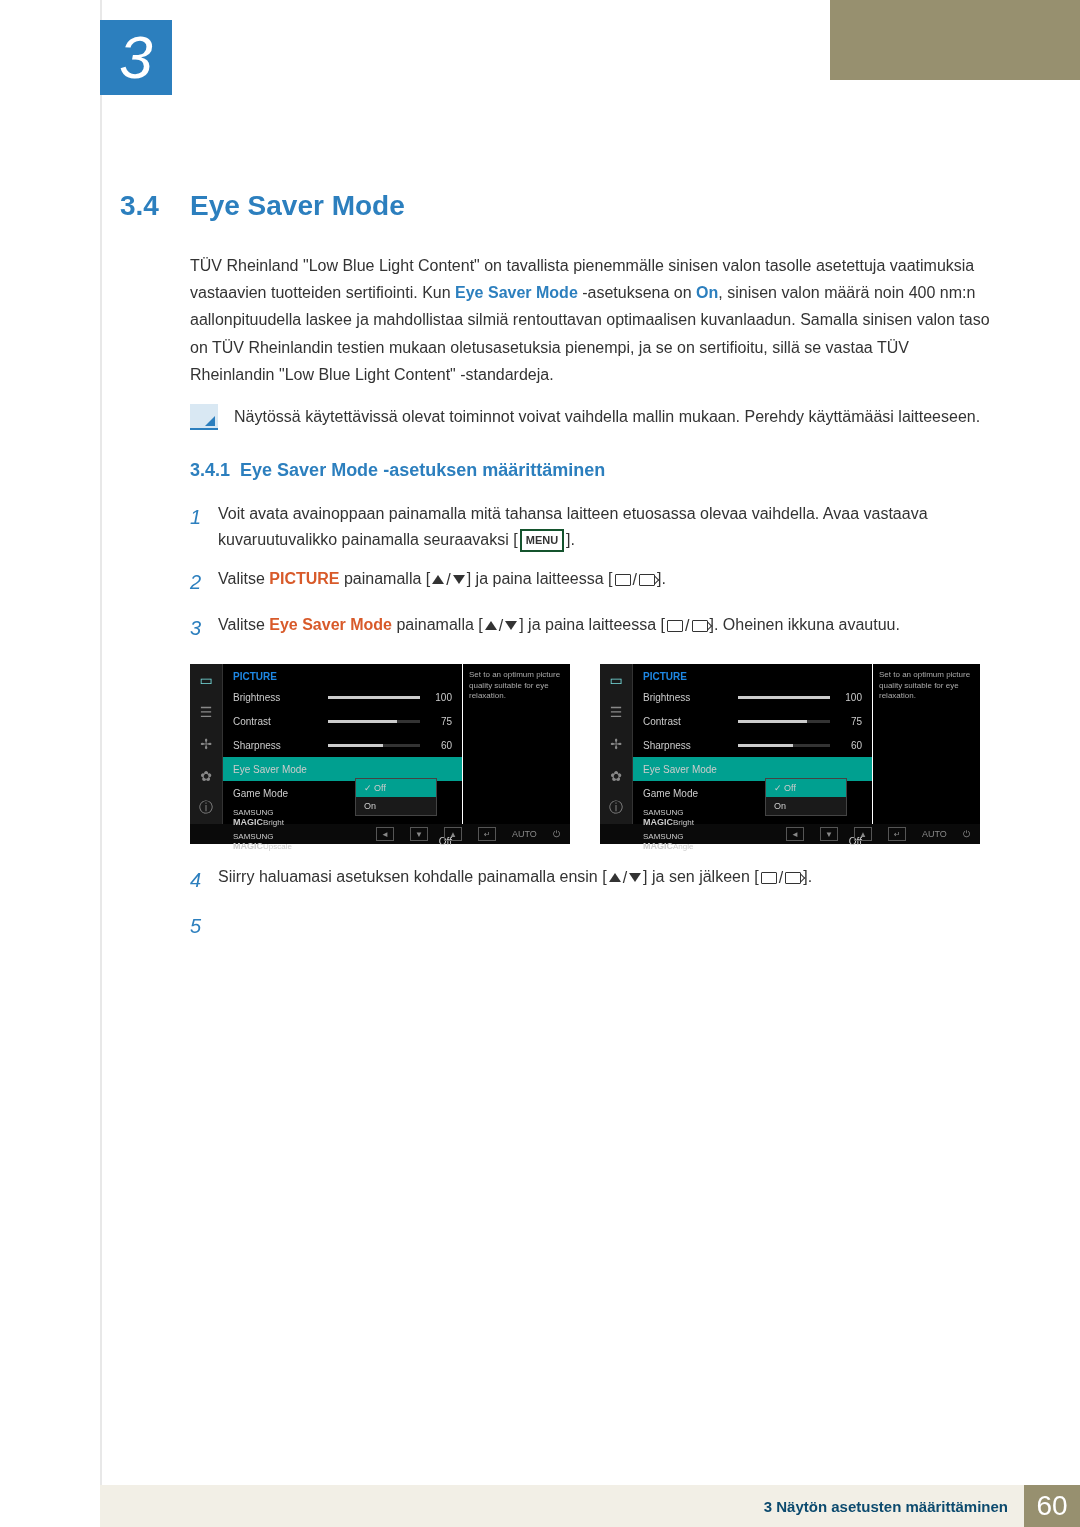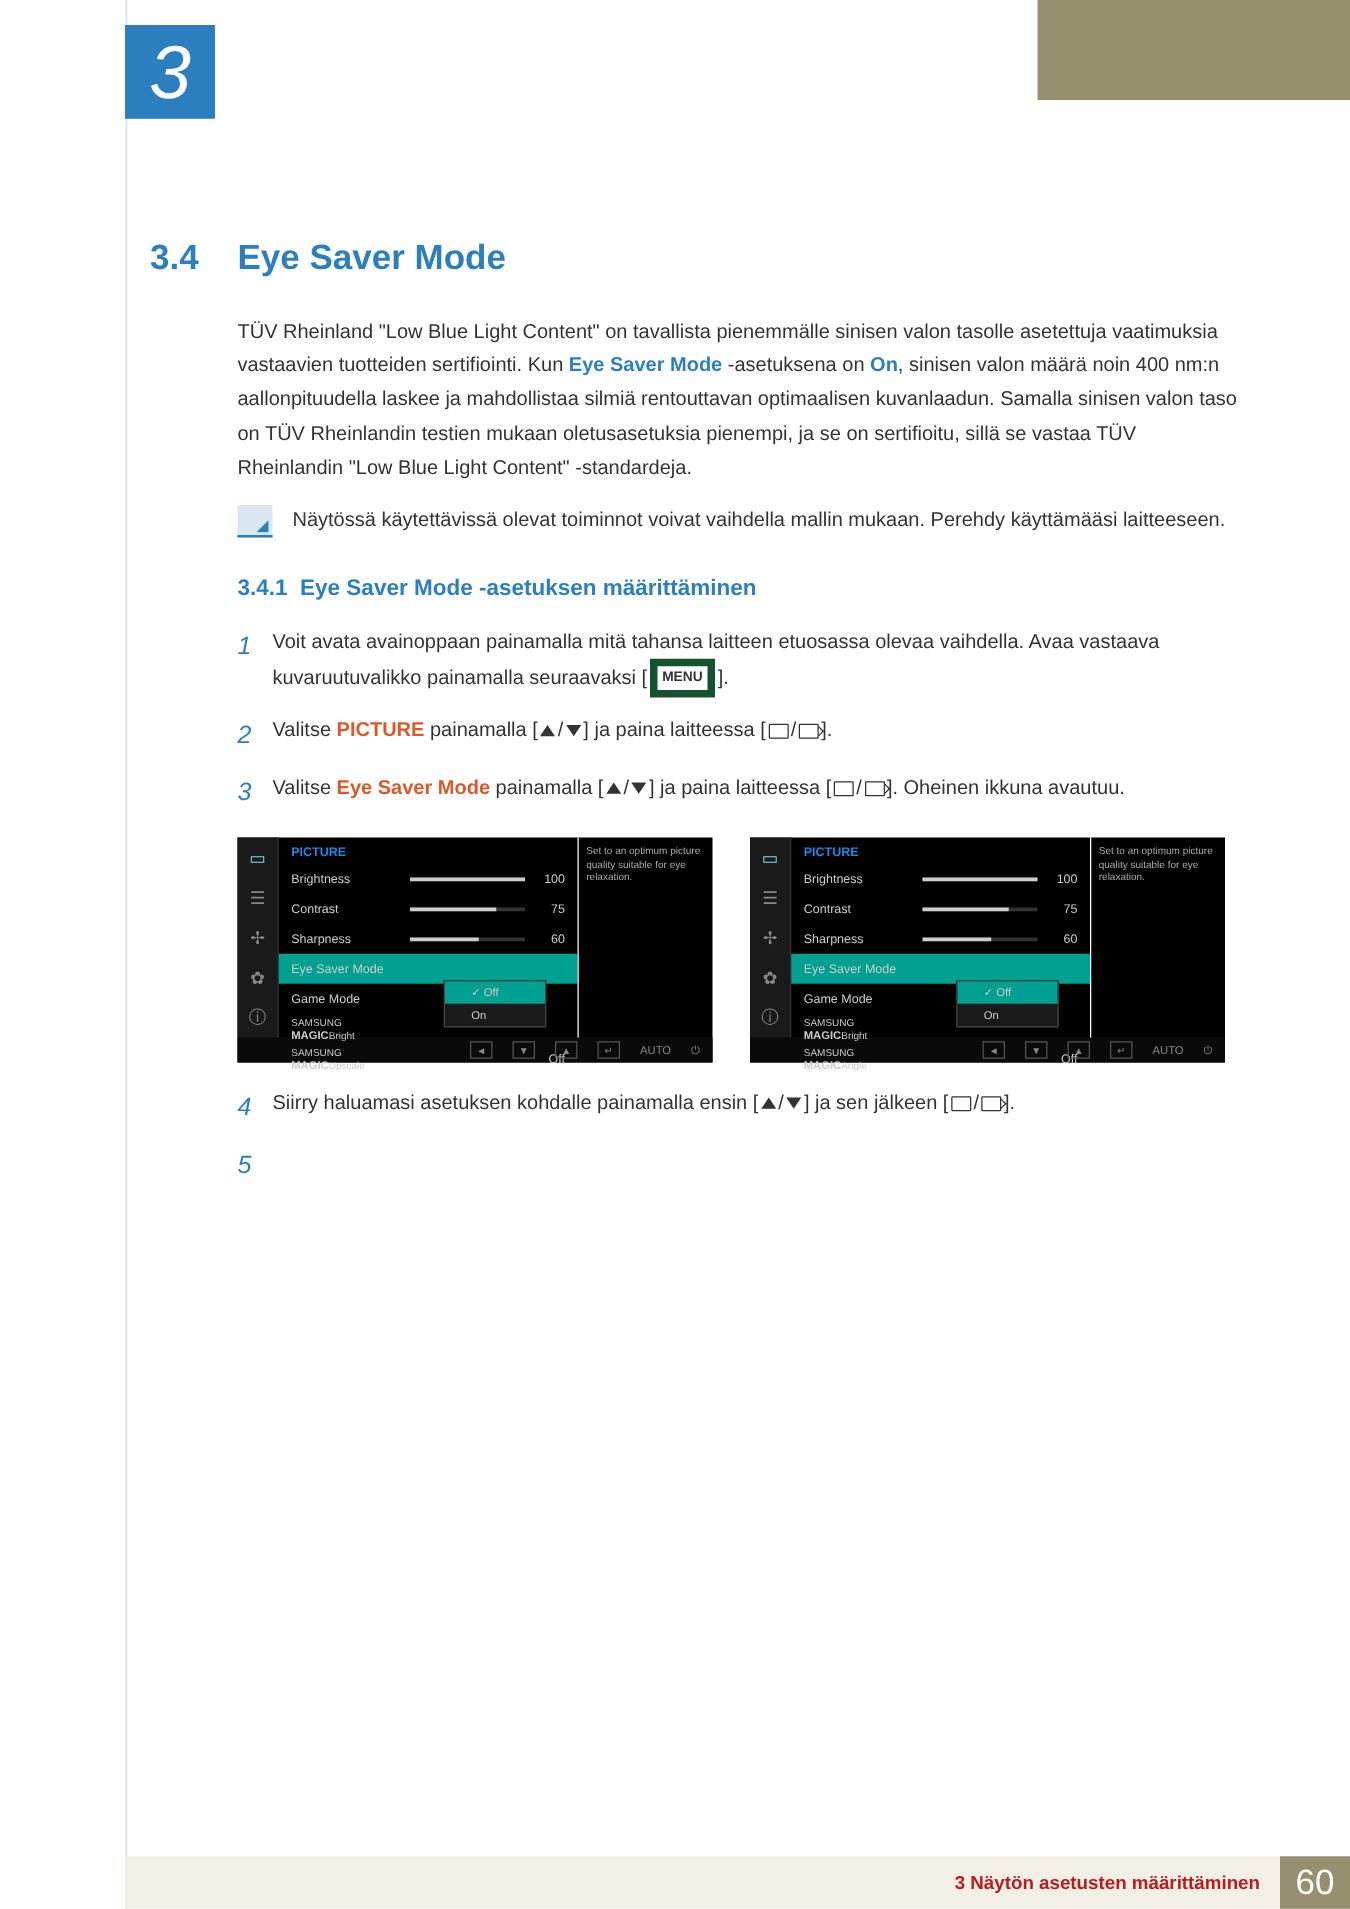--- a/index.html
+++ b/index.html
@@ -15,21 +15,21 @@
 .hl-b{color:#2c7fbe;font-weight:700}
 .note-row{display:flex;margin:10px 0 20px 70px;align-items:flex-start}
 .note-ico{width:28px;height:24px;background:#d9e8f3;margin-right:16px;flex-shrink:0;position:relative;border-bottom:2px solid #2c7fbe}
 .note-ico::after{content:"";position:absolute;right:3px;bottom:2px;width:10px;height:10px;background:#2c7fbe;clip-path:polygon(0 100%,100% 0,100% 100%)}
 .note-txt{font-size:16px;line-height:1.6}
 .sub-h{color:#2c7fbe;font-size:18px;font-weight:700;margin:30px 0 20px 70px}
 ol.steps{list-style:none;padding:0;margin:0 0 0 70px}
 ol.steps>li{display:flex;margin-bottom:14px;font-size:16px;line-height:1.6}
 .stepnum{color:#2c7fbe;font-style:italic;font-size:20px;width:28px;flex-shrink:0}
 .hl-r{color:#d85a2a;font-weight:700}
-.menu-box{display:inline-block;border:6px solid #14532d;font-size:11px;font-weight:700;padding:1px 4px;margin:0 2px;vertical-align:middle}
+.menu-box{display:inline-block;border:2px solid #14532d;font-size:11px;font-weight:700;padding:1px 4px;margin:0 2px;vertical-align:middle}
 .ibox{display:inline-flex;align-items:center;gap:2px;margin:0 2px;vertical-align:middle}
 .tri-u,.tri-d{width:0;height:0;border-left:6px solid transparent;border-right:6px solid transparent}
 .tri-u{border-bottom:9px solid #333}
 .tri-d{border-top:9px solid #333}
 .scrn{width:14px;height:10px;border:1.5px solid #333;border-radius:1px}
 .scrn-e{width:14px;height:10px;border:1.5px solid #333;border-radius:1px;position:relative}
 .scrn-e::after{content:"";position:absolute;right:-4px;top:2px;width:5px;height:5px;border-top:1.5px solid #333;border-right:1.5px solid #333;transform:rotate(45deg)}
 .osd-wrap{display:flex;gap:30px;margin:20px 0 20px 70px}
 .osd{width:380px;background:#000;color:#ccc;font-size:10px;padding:0}
 .osd-body{display:flex;height:160px}
@@ -39,28 +39,28 @@
 .osd-main{flex:1;padding:4px 0 0 0}
 .osd-hdr{color:#1e88e5;font-size:10px;font-weight:700;padding:3px 10px}
 .osd-row{display:flex;align-items:center;padding:3px 10px;height:18px}
 .osd-row.sel{background:#00a090}
 .osd-lbl{width:95px}
 .osd-bar{flex:1;height:3px;background:#333;position:relative;margin-right:8px}
 .osd-bar i{position:absolute;left:0;top:0;height:100%;background:#ccc}
 .osd-val{width:24px;text-align:right}
 .osd-tip{width:95px;font-size:8px;color:#aaa;padding:6px 6px;border-left:1px solid #ffffff;line-height:1.3}
 .osd-drop{position:absolute;background:#1a1a1a;border:1px solid #444;width:80px;margin-left:132px;margin-top:-3px}
-.osd-drop div{padding:4px 21px;font-size:9px}
+.osd-drop div{padding:4px 8px;font-size:9px}
 .osd-drop .chk{background:#00a090}
 .osd-bot{height:20px;background:#0a0a0a;display:flex;justify-content:flex-end;align-items:center;gap:16px;padding:0 10px;font-size:9px;color:#888}
 .bicon{width:16px;height:12px;border:1px solid #555;display:flex;align-items:center;justify-content:center;font-size:8px}
 .magic{font-size:8px}
 .magic b{font-size:9px}
 .footer-bar{position:absolute;bottom:40px;left:100px;right:0;height:42px;background:#f2efe6;display:flex;justify-content:flex-end;align-items:center}
-.footer-txt{color:#b91c1c;font-size:15px;font-weight:700;margin-right:16px}
+.footer-txt{color:#0c4a6e;font-size:15px;font-weight:700;margin-right:16px}
 .page-num{width:56px;height:42px;background:#97906f;color:#fff;display:flex;align-items:center;justify-content:center;font-size:28px}
 .vline{position:absolute;left:100px;top:0;bottom:40px;width:2px;background:#e8e8e8}
 </style>
 </head>
 <body>
 
 <div class="page">
 <div class="vline"></div>
 <div class="khaki-band"></div>
 <div class="blue-tab">

